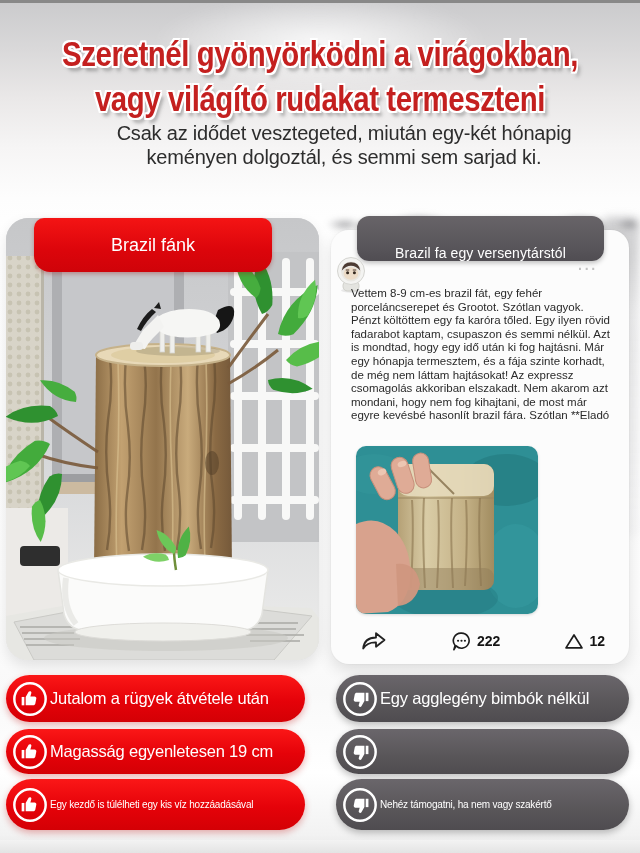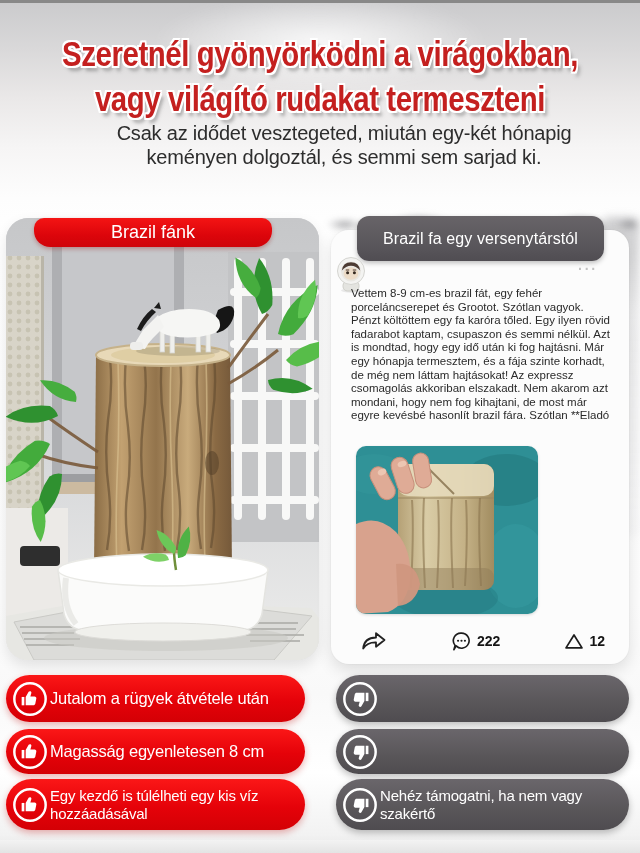--- a/index.html
+++ b/index.html
@@ -27,52 +27,52 @@
     font-weight:bold;font-size:35px;line-height:45px;color:#c4201f;letter-spacing:-.5px;}
   .headline .hl{display:block;transform:scaleX(.84);transform-origin:50% 50%;white-space:nowrap;
     text-shadow:-2px -2px 0 #fff,0 -2px 0 #fff,2px -2px 0 #fff,-2px 0 0 #fff,2px 0 0 #fff,
       -2px 2px 0 #fff,0 2px 0 #fff,2px 2px 0 #fff,4px 5px 4px rgba(110,110,110,.55);}
   .subtitle{position:absolute;left:0;top:118px;width:640px;text-align:center;
     font-size:20px;line-height:24px;color:#2d2d2d;white-space:pre-line;letter-spacing:-.2px;padding-left:24px;}
 
   
   .product-card{position:absolute;left:6px;top:215px;width:313px;height:442px;border-radius:22px;
     overflow:hidden;box-shadow:0 6px 14px rgba(0,0,0,.10);background:#cfd0d2;}
-  .ribbon{position:absolute;left:34px;top:215px;width:238px;height:29px;z-index:4;
+  .ribbon{position:absolute;left:34px;top:215px;width:238px;height:54px;z-index:4;
     background:linear-gradient(180deg,#f41414,#dc050b 60%,#cf0309);
     border-radius:10px 10px 16px 16px;box-shadow:0 2px 4px rgba(150,20,20,.35);
     display:flex;align-items:center;justify-content:center;color:#fff;font-size:18px;}
 
   
   .review-card{position:absolute;left:331px;top:227px;width:298px;height:434px;border-radius:18px;
     background:#fcfcfc;box-shadow:0 6px 16px rgba(0,0,0,.12),0 0 0 1px rgba(0,0,0,.02);}
   .banner{position:absolute;left:357px;top:213px;width:247px;height:45px;z-index:4;
     background:linear-gradient(180deg,#686468,#58555a 70%,#504d52);border-radius:12px;
-    box-shadow:0 2px 5px rgba(0,0,0,.25);display:flex;align-items:center;justify-content:center;
-    color:#fff;font-size:16px;letter-spacing:.1px;}
+    box-shadow:0 2px 5px rgba(0,0,0,.25);display:flex;align-items:flex-end;justify-content:center;
+    color:#fff;font-size:14px;letter-spacing:.1px;}
   .avatar{position:absolute;left:332px;top:252px;width:38px;height:38px;z-index:5;}
   .menu-dots{position:absolute;left:578px;top:258px;z-index:5;color:#c2c2c2;
     font-size:14px;font-weight:bold;letter-spacing:2px;cursor:pointer;}
   .review-text{position:absolute;left:351px;top:284px;width:264px;z-index:5;
     font-size:11.5px;line-height:13.6px;color:#2a2a2a;}
   .review-photo{position:absolute;left:356px;top:443px;width:182px;height:168px;z-index:5;
     border-radius:10px;overflow:hidden;box-shadow:0 1px 3px rgba(0,0,0,.15);}
   .post-footer{position:absolute;left:331px;top:617px;width:298px;height:42px;z-index:5;
     display:flex;align-items:center;justify-content:space-between;
     padding:0 24px 0 30px;box-sizing:border-box;gap:31px;}
   .f-group{display:flex;align-items:center;gap:5px;cursor:pointer;}
   .f-group b{font-size:14px;color:#151515;}
   .f-share{cursor:pointer;display:flex;}
 
   
   .pill{position:absolute;display:flex;align-items:center;border-radius:28px;color:#fff;}
   .pill .picon{position:absolute;left:5px;top:50%;transform:translateY(-50%);width:38px;height:38px;}
   .pill .ptxt{flex:1;margin-left:44px;margin-right:12px;text-align:left;
     font-size:16.5px;line-height:1.18;letter-spacing:-.2px;}
-  .pill.small .ptxt{font-size:15px;}
+  .pill.small .ptxt{font-size:10px;}
   .pill.red{background:linear-gradient(180deg,#fb1717,#e50209 55%,#d40005);
     box-shadow:0 3px 7px rgba(190,0,0,.3);}
   .pill.gray{background:linear-gradient(180deg,#6a666b,#595659 60%,#4f4c50);
     box-shadow:0 3px 7px rgba(0,0,0,.25);}
   .pros-col .pill{left:6px;width:299px;}
   .cons-col .pill{left:336px;width:293px;}
   .r1{top:672px;height:47px;} .r2{top:726px;height:45px;} .r3{top:776px;height:51px;}
 </style>
 </head>
 <body>
@@ -332,21 +332,21 @@
     <div class="pill red r2">
       <span class="picon">
         <svg viewBox="0 0 40 40" width="38" height="38">
           <circle cx="20" cy="20" r="16.5" fill="none" stroke="#fff" stroke-width="2.6"></circle>
           <g transform="translate(9,9) scale(0.92)" fill="#fff">
             <path d="M2.4 9.6h3.1v9.6H2.4z"></path>
             <path d="M7 19.2V9.8l3.4-6c.5-.9 1.8-1.1 2.6-.4.5.4.7 1.1.5 1.7L12.4 9h4.8c1.3 0 2.3 1.2 2 2.5l-1.2 5.9c-.2 1-1.1 1.8-2.2 1.8H7z"></path>
           </g>
         </svg>
       </span>
-      <span class="ptxt">Magasság egyenletesen 8 cm</span>
+      <span class="ptxt">Magasság egyenletesen 19 cm</span>
     </div>
     <div class="pill red r3 small">
       <span class="picon">
         <svg viewBox="0 0 40 40" width="38" height="38">
           <circle cx="20" cy="20" r="16.5" fill="none" stroke="#fff" stroke-width="2.6"></circle>
           <g transform="translate(9,9) scale(0.92)" fill="#fff">
             <path d="M2.4 9.6h3.1v9.6H2.4z"></path>
             <path d="M7 19.2V9.8l3.4-6c.5-.9 1.8-1.1 2.6-.4.5.4.7 1.1.5 1.7L12.4 9h4.8c1.3 0 2.3 1.2 2 2.5l-1.2 5.9c-.2 1-1.1 1.8-2.2 1.8H7z"></path>
           </g>
         </svg>
@@ -359,20 +359,21 @@
     <div class="pill gray r1">
       <span class="picon">
         <svg viewBox="0 0 40 40" width="38" height="38">
           <circle cx="20" cy="20" r="16.5" fill="none" stroke="#fff" stroke-width="2.6"></circle>
           <g transform="translate(9,9) scale(0.92) rotate(180 12 12)" fill="#fff">
             <path d="M2.4 9.6h3.1v9.6H2.4z"></path>
             <path d="M7 19.2V9.8l3.4-6c.5-.9 1.8-1.1 2.6-.4.5.4.7 1.1.5 1.7L12.4 9h4.8c1.3 0 2.3 1.2 2 2.5l-1.2 5.9c-.2 1-1.1 1.8-2.2 1.8H7z"></path>
           </g>
         </svg>
       </span>
+      <span class="ptxt">Egy agglegény bimbók nélkül</span>
     </div>
     <div class="pill gray r2">
       <span class="picon">
         <svg viewBox="0 0 40 40" width="38" height="38">
           <circle cx="20" cy="20" r="16.5" fill="none" stroke="#fff" stroke-width="2.6"></circle>
           <g transform="translate(9,9) scale(0.92) rotate(180 12 12)" fill="#fff">
             <path d="M2.4 9.6h3.1v9.6H2.4z"></path>
             <path d="M7 19.2V9.8l3.4-6c.5-.9 1.8-1.1 2.6-.4.5.4.7 1.1.5 1.7L12.4 9h4.8c1.3 0 2.3 1.2 2 2.5l-1.2 5.9c-.2 1-1.1 1.8-2.2 1.8H7z"></path>
           </g>
         </svg>

